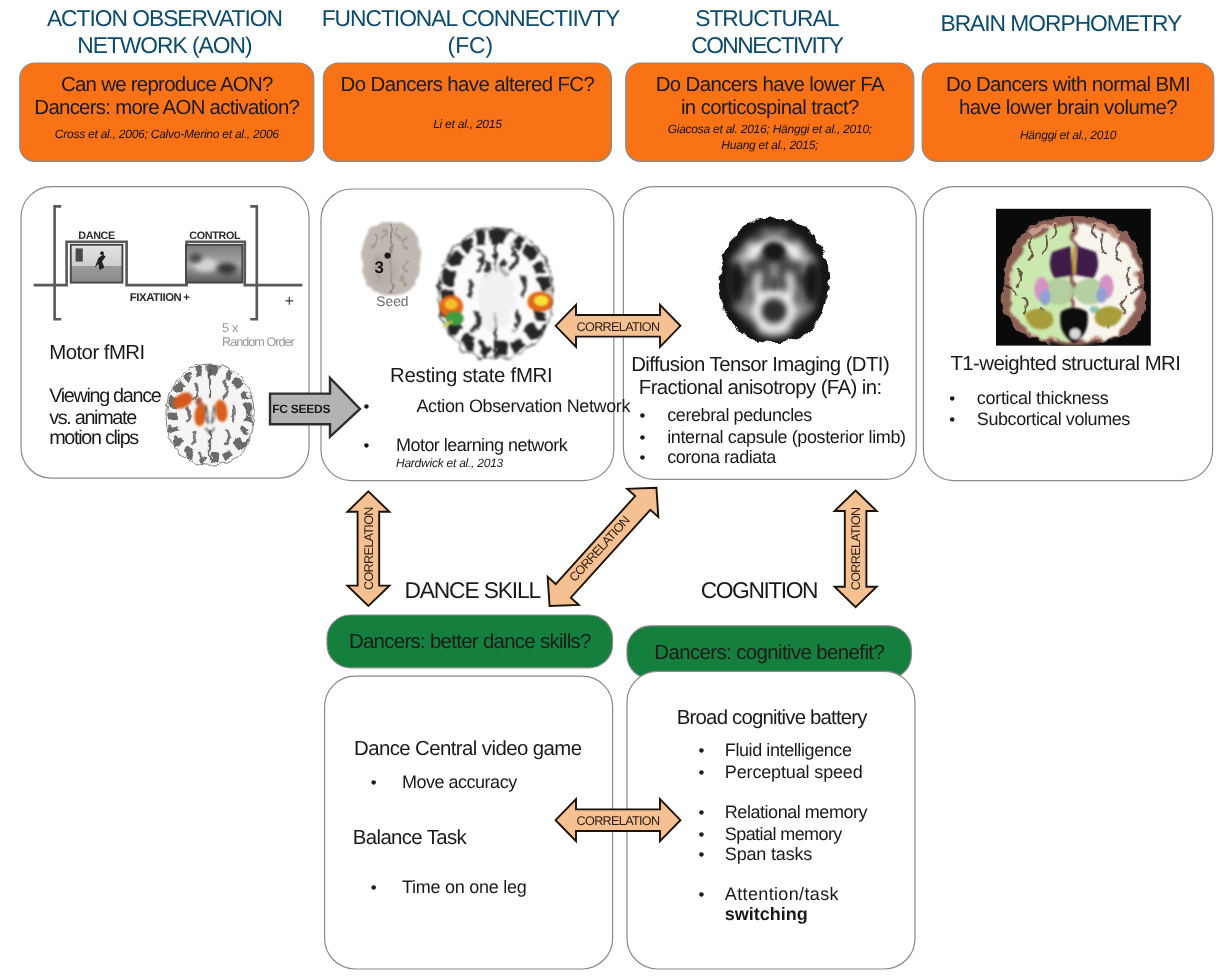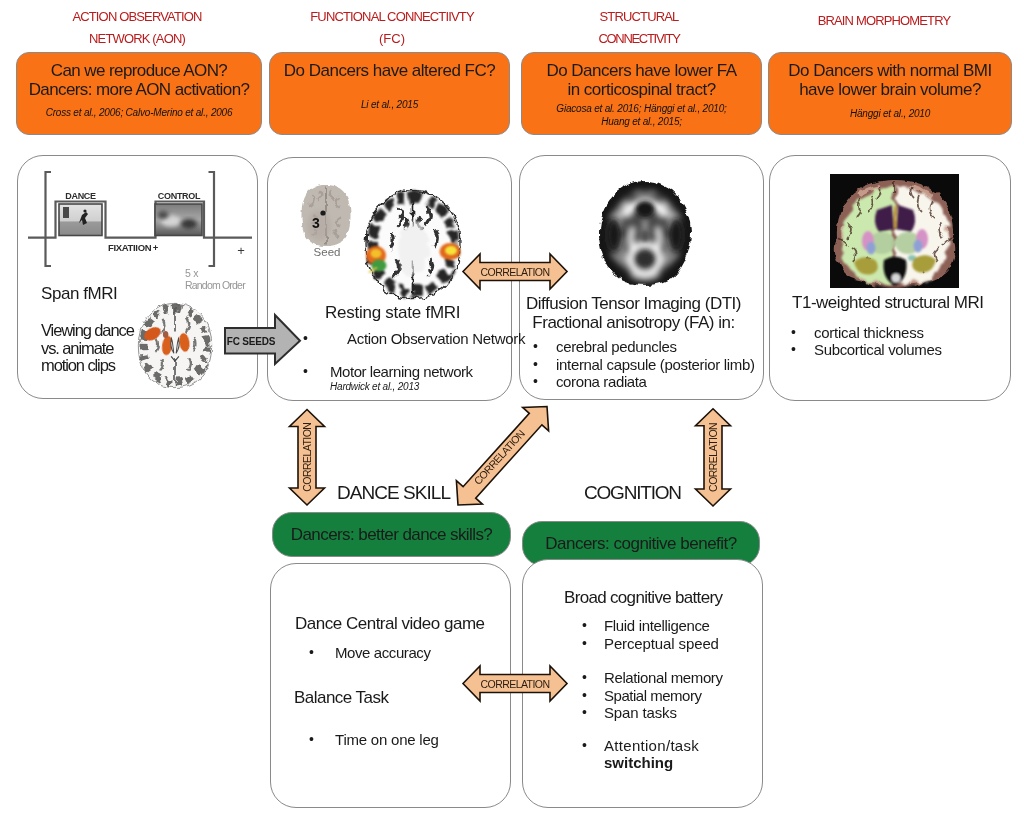--- a/index.html
+++ b/index.html
@@ -1,18 +1,18 @@
 <!DOCTYPE html>
 <html><head>
 <meta charset="utf-8">
 <style>
   html,body{margin:0;padding:0;}
   #page{position:relative;width:1024px;height:816px;background:#ffffff;overflow:hidden;
         font-family:"Liberation Sans", sans-serif;color:#1a1a1a;}
-  .hdr{position:absolute;text-align:center;font-size:13px;line-height:21.5px;color:#b91c1c;letter-spacing:-0.85px;}
+  .hdr{position:absolute;text-align:center;font-size:19px;line-height:21.5px;color:#0c4a6e;letter-spacing:-0.85px;}
   .qbox{position:absolute;border:1.2px solid #8a8a8a;border-radius:13px;background:#f97316;text-align:center;}
   .bbox{position:absolute;border:1.2px solid #8a8a8a;border-radius:26px;background:#fff;}
   .sbox{position:absolute;border:1.2px solid #8a8a8a;border-radius:20px;background:#15803d;text-align:center;}
   .q{font-size:17px;letter-spacing:-0.5px;line-height:19px;margin-top:8px;}
   .cit{font-style:italic;font-size:10px;letter-spacing:-0.2px;line-height:13px;color:#111;}
   .t{position:absolute;white-space:nowrap;}
   svg{position:absolute;overflow:visible;}
 </style>
 </head>
 <body>
@@ -39,21 +39,21 @@
     <div class="q">Do Dancers with normal BMI<br>have lower brain volume?</div>
     <div class="cit" style="margin-top:8px;">Hänggi et al., 2010</div>
   </div>
 
   <div class="bbox" style="left:17px;top:155px;width:239px;height:242px;"></div>
   <div class="bbox" style="left:267px;top:157px;width:243px;height:242px;"></div>
   <div class="bbox" style="left:519px;top:155px;width:243px;height:243px;"></div>
   <div class="bbox" style="left:769px;top:155px;width:240px;height:244px;"></div>
 
   <div id="b1svg"></div>
-  <div class="t" style="left:41px;top:284px;font-size:17px;letter-spacing:-0.45px;">Span fMRI</div>
+  <div class="t" style="left:41px;top:284px;font-size:17px;letter-spacing:-0.45px;">Motor fMRI</div>
   <div class="t" style="left:41px;top:322px;font-size:16.5px;letter-spacing:-1.1px;line-height:17.5px;">Viewing dance<br>vs. animate<br>motion clips</div>
 
   <div class="t" style="left:303px;top:246px;width:48px;text-align:center;font-size:11.5px;color:#6e6e6e;">Seed</div>
   <div class="t" style="left:325px;top:303px;font-size:17px;letter-spacing:-0.25px;text-align:center;">Resting state fMRI</div>
   <div class="t" style="left:303px;top:330px;font-size:14px;">•</div>
   <div class="t" style="left:347px;top:330px;font-size:15px;letter-spacing:-0.3px;">Action Observation Network</div>
   <div class="t" style="left:303px;top:363px;font-size:14px;">•</div>
   <div class="t" style="left:330px;top:363px;font-size:15px;letter-spacing:-0.45px;">Motor learning network</div>
   <div class="t" style="left:330px;top:381px;font-size:10px;letter-spacing:-0.2px;font-style:italic;">Hardwick et al., 2013</div>
 

